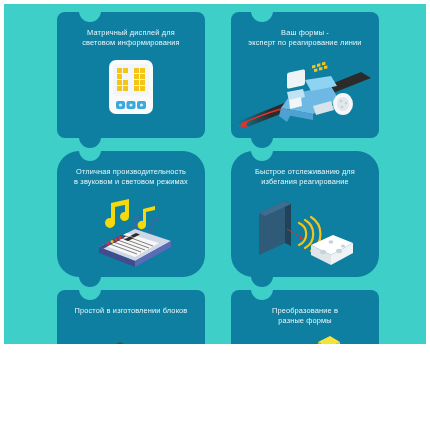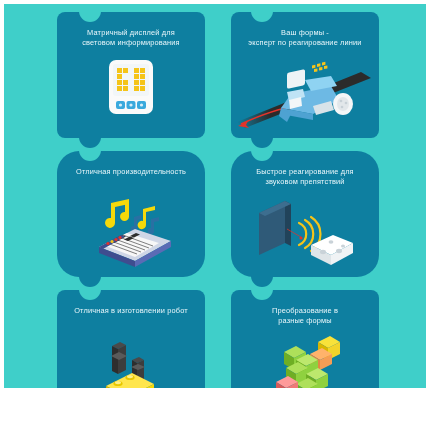--- a/index.html
+++ b/index.html
@@ -3,21 +3,21 @@
 <meta charset="utf-8">
 <style>
   html,body{margin:0;padding:0;}
   body{
     width:430px;height:430px;overflow:hidden;
     background:#ffffff;
     font-family:"Liberation Sans","DejaVu Sans",sans-serif;
   }
   #root{
     position:absolute;left:4px;top:4px;
-    width:422px;height:384px;
+    width:422px;height:340px;
     background:#3fcfc9;
     overflow:hidden;
   }
   .grid{
     position:absolute;left:53px;top:8px;
     width:322px;height:404px;
   }
   .card{
     position:absolute;
     width:148px;height:126px;
@@ -150,20 +150,21 @@
           </g>
         </svg>
       </div>
     </div>
 
     <div class="card c-r1 c-c0">
       <div class="notch"></div>
       <div class="tab"></div>
       <div class="card-title">
         <div>Отличная производительность</div>
+        <div>в звуковом и световом режимах</div>
       </div>
       <div class="card-art">
         <svg class="art-svg" width="92" height="76" viewBox="0 0 92 76">
           <g fill="#f5d90a">
             <path d="M26 8 L44 4 L44 9 L30 12 L30 28 A5 5 0 1 1 26 23 Z"></path>
             <path d="M40 9 L44 8 L44 22 A4.5 4.5 0 1 1 40 17 Z"></path>
             <path d="M58 14 L70 11 L70 15 L61 17 L61 30 A4.2 4.2 0 1 1 58 26 Z"></path>
           </g>
           <g fill="#4a5fa8" opacity="0.45">
             <path d="M49 22 L56 20 L56 24 L52 25 L52 34 A3.2 3.2 0 1 1 49 31 Z"></path>
@@ -194,22 +195,22 @@
             <circle cx="35" cy="42.5" r="1.6" fill="#e2332a"></circle>
           </g>
         </svg>
       </div>
     </div>
 
     <div class="card c-r1 c-c1 right">
       <div class="notch"></div>
       <div class="tab"></div>
       <div class="card-title">
-        <div>Быстрое реагирование для</div>
-        <div>звуковом препятствий</div>
+        <div>Быстрое отслеживанию для</div>
+        <div>избегания реагирование</div>
       </div>
       <div class="card-art">
         <svg class="art-svg" width="108" height="76" viewBox="0 0 108 76">
           <path d="M8 18 L34 6 L34 48 L8 60 Z" fill="#2f5a78"></path>
           <path d="M34 6 L40 9 L40 51 L34 48 Z" fill="#21435a"></path>
           <path d="M8 18 L34 6 L40 9 L14 21 Z" fill="#3d6e8f"></path>
           <g stroke="#f5c419" stroke-width="2.2" fill="none" stroke-linecap="round">
             <path d="M48 28 A12 12 0 0 1 48 50"></path>
             <path d="M54 25 A16 16 0 0 1 54 53"></path>
             <path d="M60 22 A20 20 0 0 1 60 56"></path>
@@ -228,21 +229,21 @@
             </g>
           </g>
         </svg>
       </div>
     </div>
 
     <div class="card c-r2 c-c0">
       <div class="notch"></div>
       <div class="tab"></div>
       <div class="card-title">
-        <div>Отличная в изготовлении робот</div>
+        <div>Простой в изготовлении блоков</div>
       </div>
       <div class="card-art">
         <svg class="art-svg" width="70" height="76" viewBox="0 0 70 76">
           <g>
             <path d="M16 12 L24 8 L30 11 L22 15 Z" fill="#4a4a4a"></path>
             <path d="M16 12 L22 15 L22 40 L16 37 Z" fill="#2e2e2e"></path>
             <path d="M22 15 L30 11 L30 36 L22 40 Z" fill="#3d3d3d"></path>
             <path d="M15 22 L23 18 L31 22 L23 26 Z" fill="#5a5a5a"></path>
           </g>
           <g>

